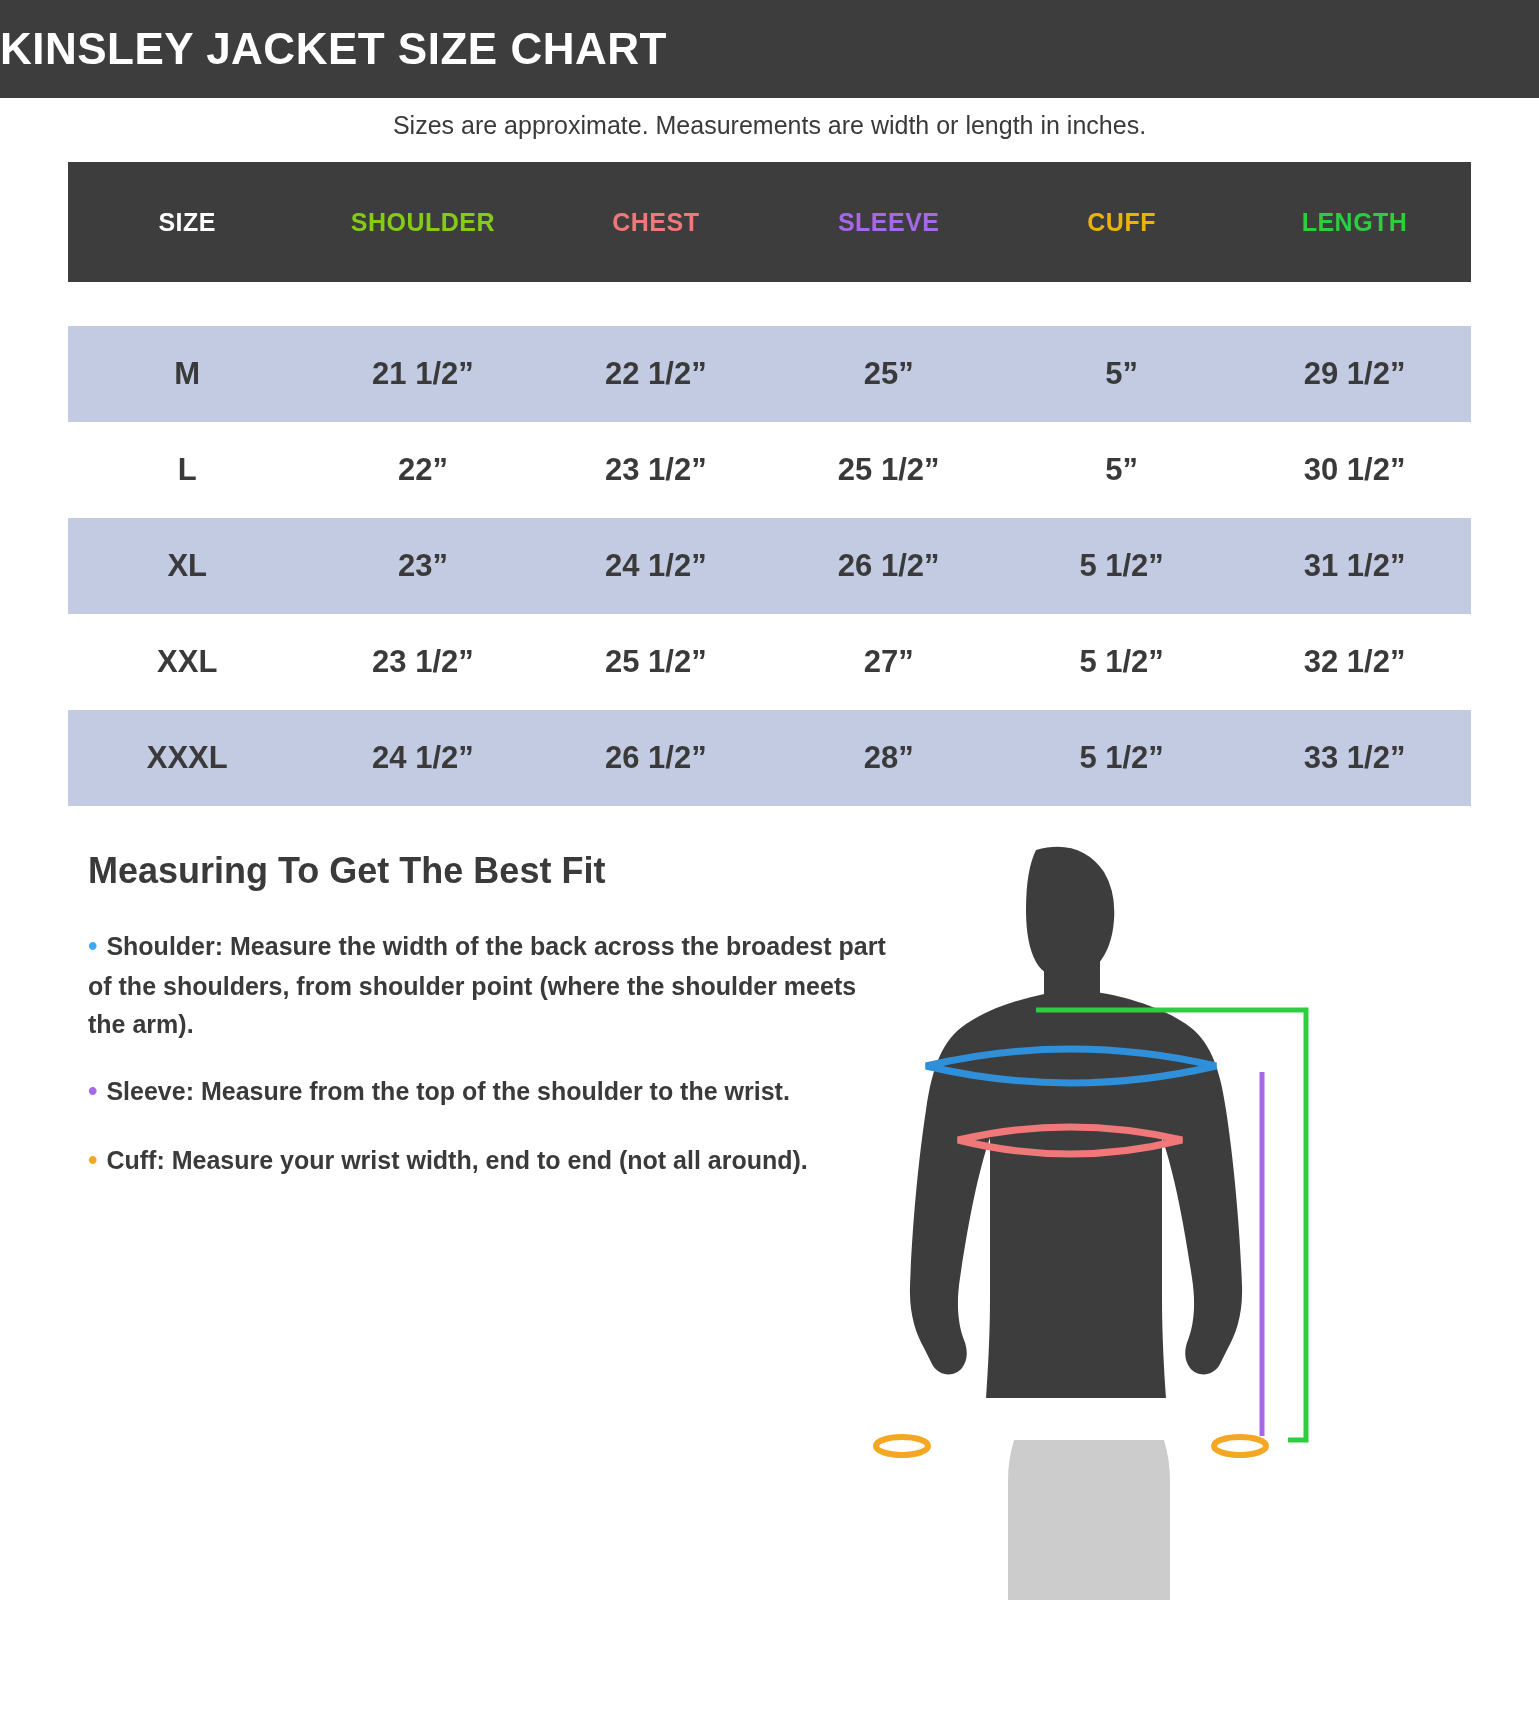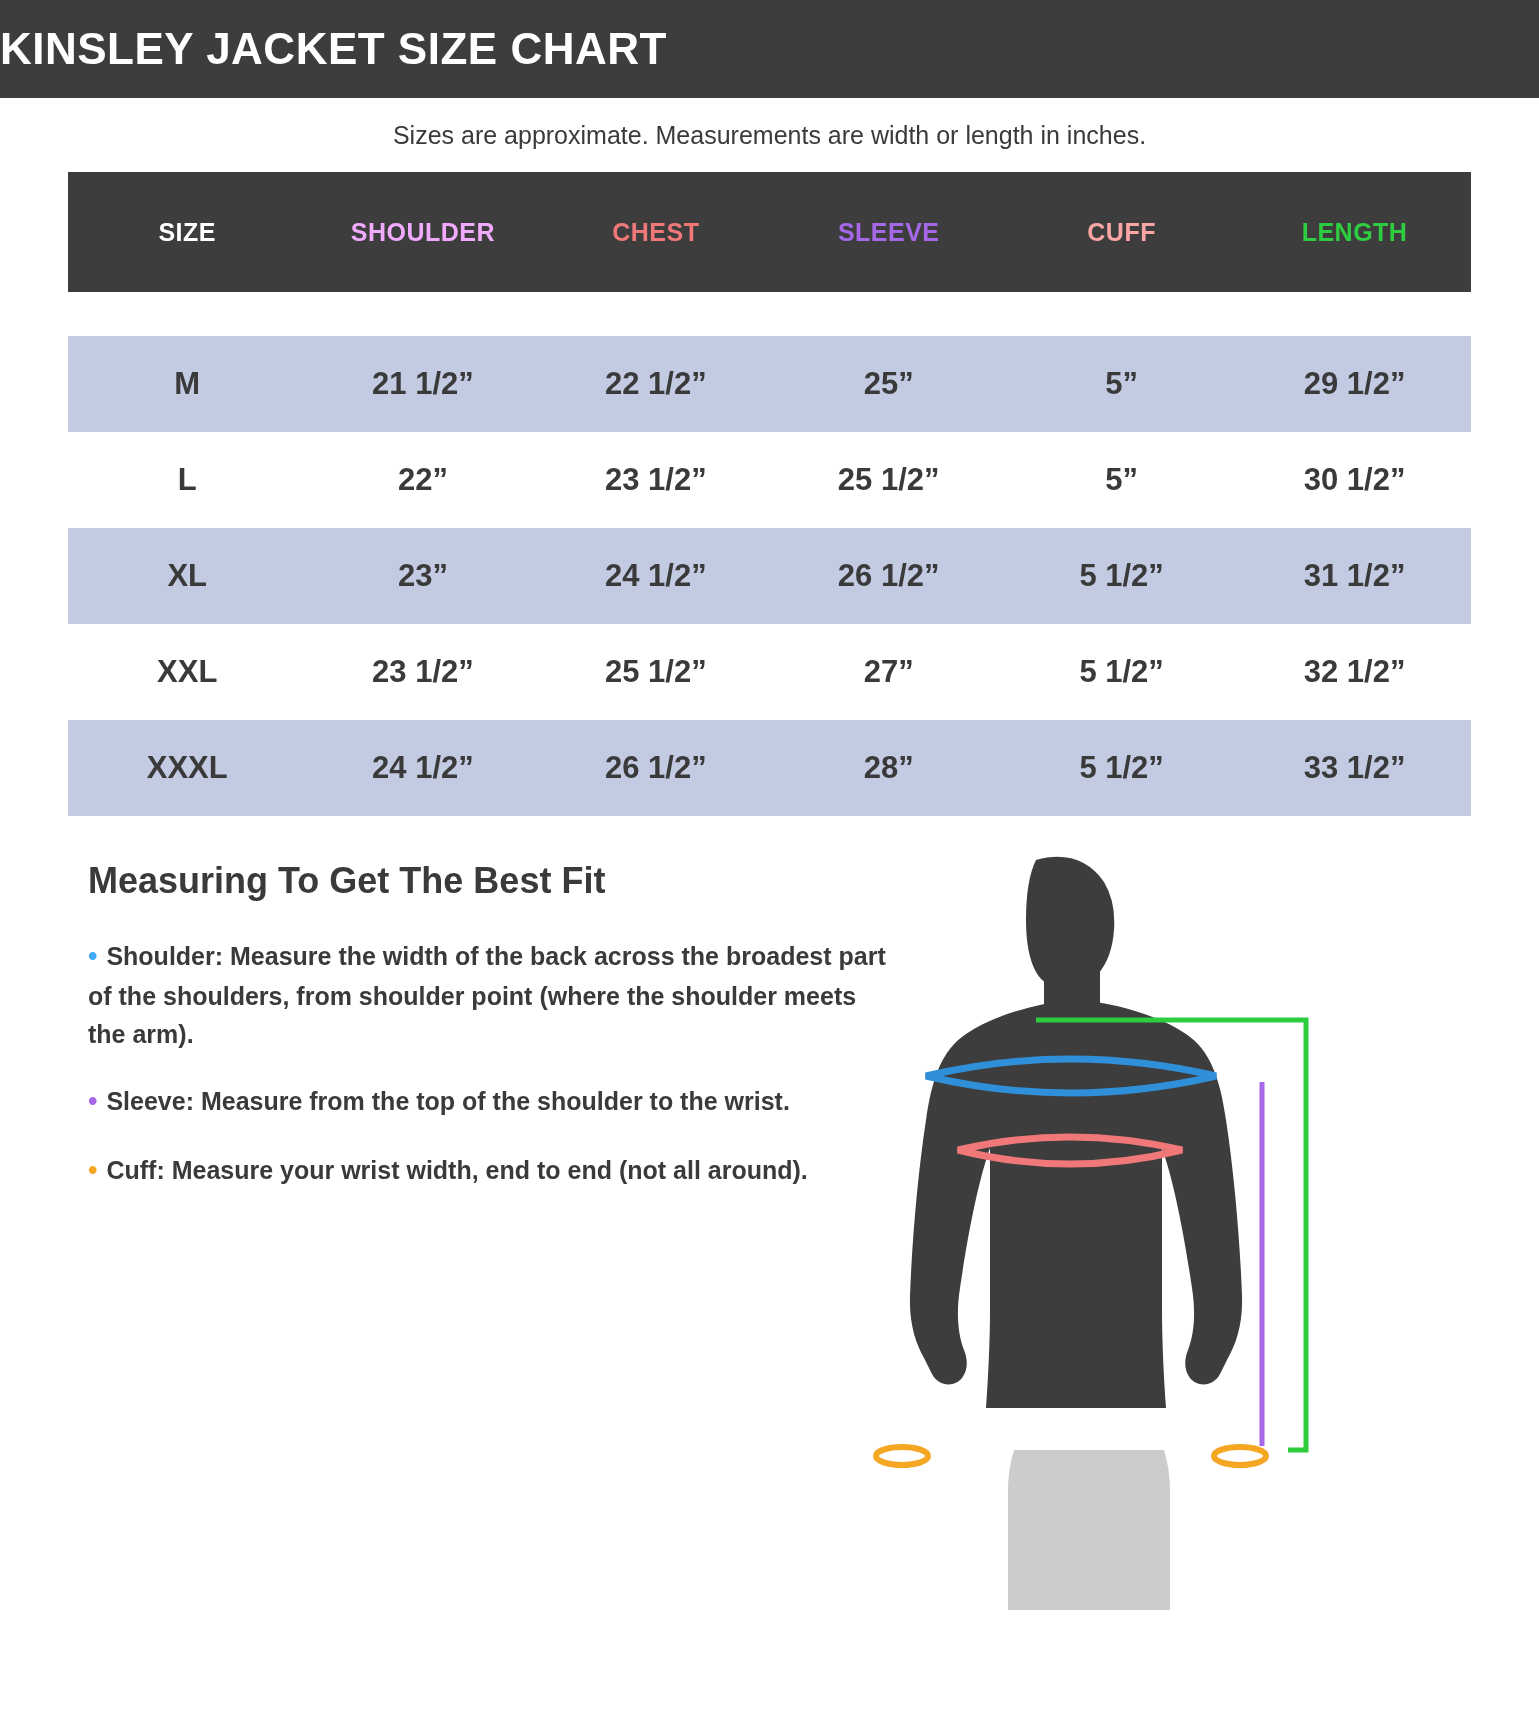--- a/index.html
+++ b/index.html
@@ -30,21 +30,21 @@
     font-weight: bold;
     letter-spacing: 0.5px;
     text-align: center;
   }
 
   
   .subtitle {
     text-align: center;
     font-size: 25px;
     color: #3a3a3a;
-    padding: 23px 0 22px 0;
+    padding: 13px 0 22px 0;
   }
 
   
   .table-wrap {
     margin: 0 68px;
   }
   table.size-table {
     width: 100%;
     border-collapse: collapse;
     table-layout: fixed;
@@ -130,24 +130,24 @@
   <h1>KINSLEY JACKET SIZE CHART</h1>
 </div>
 
 <div class="subtitle">Sizes are approximate. Measurements are width or length in inches.</div>
 
 <div class="table-wrap">
   <table class="size-table">
     <thead>
       <tr>
         <th class="col-size" style="color: rgb(255, 255, 255);">SIZE</th>
-        <th class="col-other" style="color: #f0abfc;">SHOULDER</th>
+        <th class="col-other" style="color: #84cc16;">SHOULDER</th>
         <th class="col-other" style="color: rgb(240, 120, 120);">CHEST</th>
         <th class="col-other" style="color: rgb(166, 103, 232);">SLEEVE</th>
-        <th class="col-other" style="color: #fca5a5;">CUFF</th>
+        <th class="col-other" style="color: #eab308;">CUFF</th>
         <th class="col-other" style="color: rgb(46, 204, 63);">LENGTH</th>
       </tr>
     </thead>
     <tbody>
       <tr class="spacer-row">
         <td colspan="6"></td>
       </tr>
       <tr class="shade">
         <td>M</td>
         <td>21 1/2”</td>

